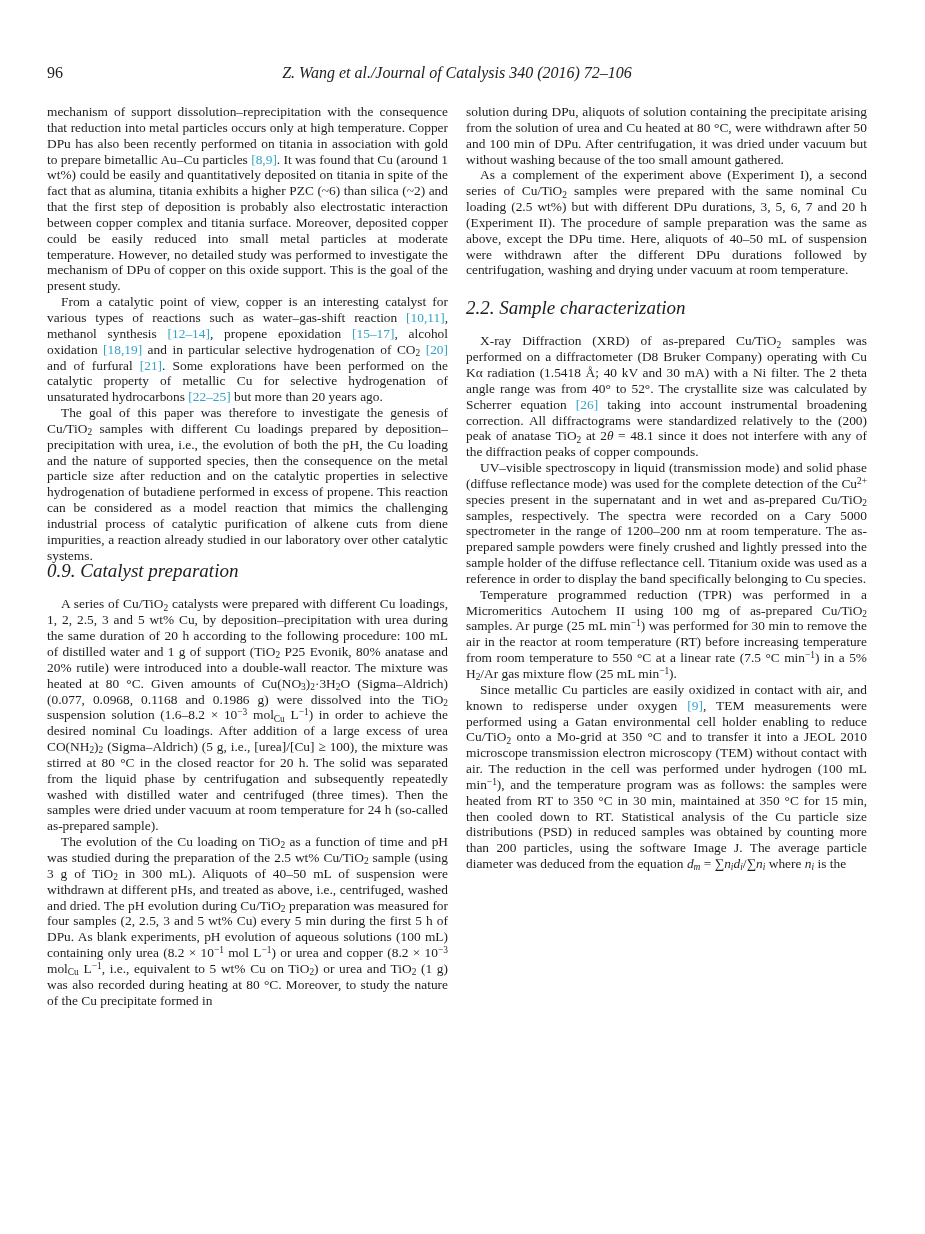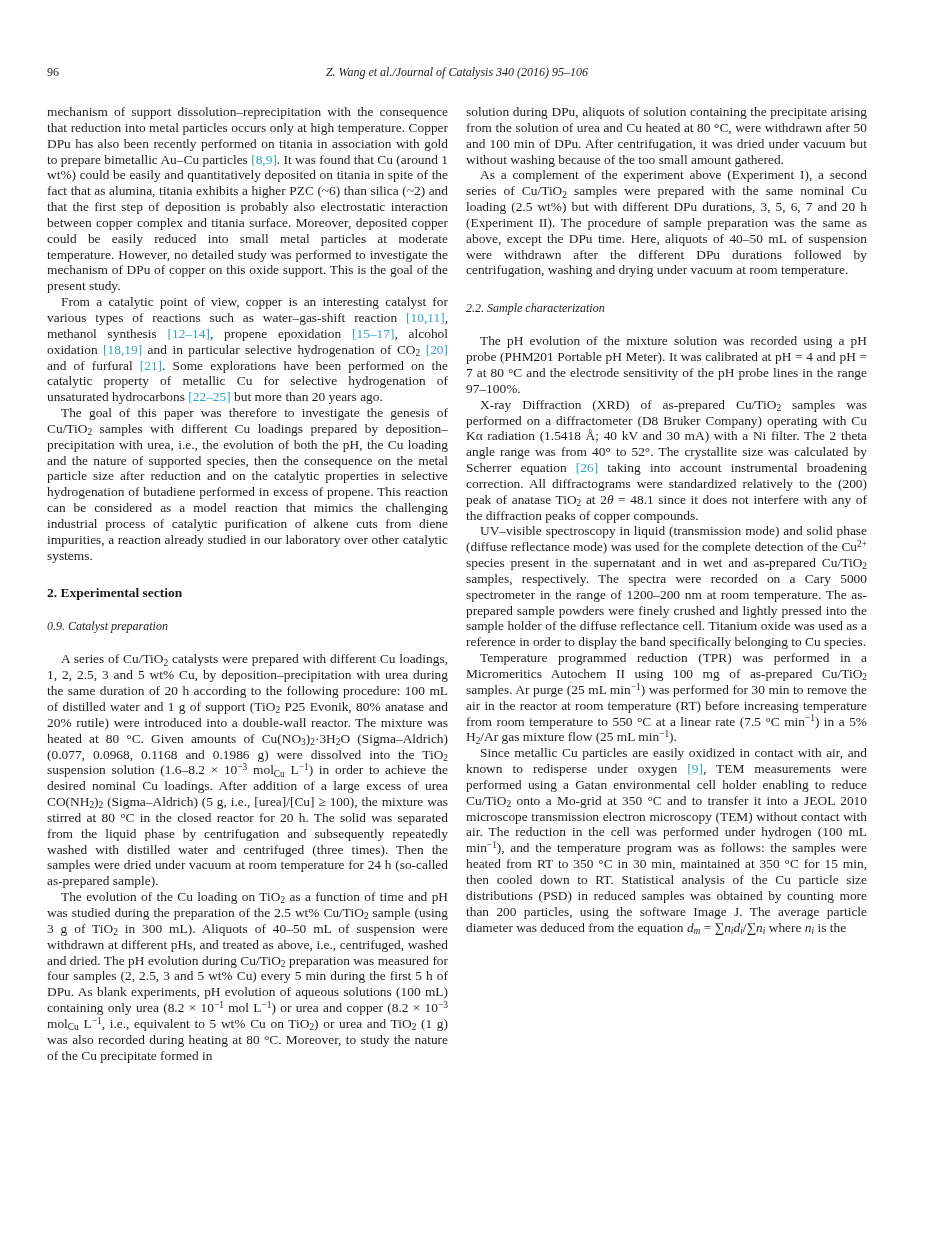--- a/index.html
+++ b/index.html
@@ -10,21 +10,21 @@
     font-family:"Liberation Serif", serif;
     color:#1c1c1e;
     overflow:hidden;
     box-sizing:border-box;
   }
   .header{
     position:relative;
     margin:64px 0 0 47px;
     width:820px;
     height:17px;
-    font-size:12px;
+    font-size:16px;
     line-height:17px;
   }
   .pagenum{
     position:absolute;left:0;top:0;
     font-style:normal;
   }
   .runhead{
     display:block;
     text-align:center;
     font-style:italic;
@@ -45,55 +45,53 @@
   .col p{margin:0;padding:0;}
   .col p.indent{text-indent:14px;}
   h2.sec-heading{
     font-size:13.5px;
     font-weight:bold;
     margin:22px 0 17px 0;
     text-align:left;
     line-height:16px;
   }
   h3.subsec-heading{
-    font-size:12px;
+    font-size:19px;
     font-weight:normal;
     font-style:italic;
     margin:0 0 17px 0;
     text-align:left;
     line-height:16px;
   }
   h3.subsec-heading.spaced{margin-top:22px;}
   .cite{color:var(--cite,#33a2c9);cursor:pointer;}
   sub,sup{font-size:70%;line-height:0;}
   sup{vertical-align:baseline;position:relative;top:-0.45em;}
   sub{vertical-align:baseline;position:relative;top:0.25em;}
 </style>
 </head>
 <body>
 
 <div id="page" style="background: rgb(255, 255, 255); color: rgb(28, 28, 30);">
   <div class="header">
     <span class="pagenum">96</span>
-    <span class="runhead">Z. Wang et al./Journal of Catalysis 340 (2016) 95–106</span>
+    <span class="runhead">Z. Wang et al./Journal of Catalysis 340 (2016) 72–106</span>
   </div>
   <div class="columns">
     <div class="col">
         <p class="">mechanism of support dissolution–reprecipitation with the consequence that reduction into metal particles occurs only at high temperature. Copper DPu has also been recently performed on titania in association with gold to prepare bimetallic Au–Cu particles <span class="cite">[8,9]</span>. It was found that Cu (around 1 wt%) could be easily and quantitatively deposited on titania in spite of the fact that as alumina, titania exhibits a higher PZC (~6) than silica (~2) and that the first step of deposition is probably also electrostatic interaction between copper complex and titania surface. Moreover, deposited copper could be easily reduced into small metal particles at moderate temperature. However, no detailed study was performed to investigate the mechanism of DPu of copper on this oxide support. This is the goal of the present study.</p>
         <p class="indent">From a catalytic point of view, copper is an interesting catalyst for various types of reactions such as water–gas-shift reaction <span class="cite">[10,11]</span>, methanol synthesis <span class="cite">[12–14]</span>, propene epoxidation <span class="cite">[15–17]</span>, alcohol oxidation <span class="cite">[18,19]</span> and in particular selective hydrogenation of CO<sub>2</sub> <span class="cite">[20]</span> and of furfural <span class="cite">[21]</span>. Some explorations have been performed on the catalytic property of metallic Cu for selective hydrogenation of unsaturated hydrocarbons <span class="cite">[22–25]</span> but more than 20 years ago.</p>
         <p class="indent">The goal of this paper was therefore to investigate the genesis of Cu/TiO<sub>2</sub> samples with different Cu loadings prepared by deposition–precipitation with urea, i.e., the evolution of both the pH, the Cu loading and the nature of supported species, then the consequence on the metal particle size after reduction and on the catalytic properties in selective hydrogenation of butadiene performed in excess of propene. This reaction can be considered as a model reaction that mimics the challenging industrial process of catalytic purification of alkene cuts from diene impurities, a reaction already studied in our laboratory over other catalytic systems.</p>
-        <h2 class="sec-heading">2. Experimental section</h2>
         <h3 class="subsec-heading">0.9. Catalyst preparation</h3>
         <p class="indent">A series of Cu/TiO<sub>2</sub> catalysts were prepared with different Cu loadings, 1, 2, 2.5, 3 and 5 wt% Cu, by deposition–precipitation with urea during the same duration of 20 h according to the following procedure: 100 mL of distilled water and 1 g of support (TiO<sub>2</sub> P25 Evonik, 80% anatase and 20% rutile) were introduced into a double-wall reactor. The mixture was heated at 80 °C. Given amounts of Cu(NO<sub>3</sub>)<sub>2</sub>·3H<sub>2</sub>O (Sigma–Aldrich) (0.077, 0.0968, 0.1168 and 0.1986 g) were dissolved into the TiO<sub>2</sub> suspension solution (1.6–8.2 × 10<sup>−3</sup> mol<sub>Cu</sub> L<sup>−1</sup>) in order to achieve the desired nominal Cu loadings. After addition of a large excess of urea CO(NH<sub>2</sub>)<sub>2</sub> (Sigma–Aldrich) (5 g, i.e., [urea]/[Cu] ≥ 100), the mixture was stirred at 80 °C in the closed reactor for 20 h. The solid was separated from the liquid phase by centrifugation and subsequently repeatedly washed with distilled water and centrifuged (three times). Then the samples were dried under vacuum at room temperature for 24 h (so-called as-prepared sample).</p>
         <p class="indent">The evolution of the Cu loading on TiO<sub>2</sub> as a function of time and pH was studied during the preparation of the 2.5 wt% Cu/TiO<sub>2</sub> sample (using 3 g of TiO<sub>2</sub> in 300 mL). Aliquots of 40–50 mL of suspension were withdrawn at different pHs, and treated as above, i.e., centrifuged, washed and dried. The pH evolution during Cu/TiO<sub>2</sub> preparation was measured for four samples (2, 2.5, 3 and 5 wt% Cu) every 5 min during the first 5 h of DPu. As blank experiments, pH evolution of aqueous solutions (100 mL) containing only urea (8.2 × 10<sup>−1</sup> mol L<sup>−1</sup>) or urea and copper (8.2 × 10<sup>−3</sup> mol<sub>Cu</sub> L<sup>−1</sup>, i.e., equivalent to 5 wt% Cu on TiO<sub>2</sub>) or urea and TiO<sub>2</sub> (1 g) was also recorded during heating at 80 °C. Moreover, to study the nature of the Cu precipitate formed in</p>
       </div>
     <div class="col">
         <p class="">solution during DPu, aliquots of solution containing the precipitate arising from the solution of urea and Cu heated at 80 °C, were withdrawn after 50 and 100 min of DPu. After centrifugation, it was dried under vacuum but without washing because of the too small amount gathered.</p>
         <p class="indent">As a complement of the experiment above (Experiment I), a second series of Cu/TiO<sub>2</sub> samples were prepared with the same nominal Cu loading (2.5 wt%) but with different DPu durations, 3, 5, 6, 7 and 20 h (Experiment II). The procedure of sample preparation was the same as above, except the DPu time. Here, aliquots of 40–50 mL of suspension were withdrawn after the different DPu durations followed by centrifugation, washing and drying under vacuum at room temperature.</p>
         <h3 class="subsec-heading spaced">2.2. Sample characterization</h3>
-        <p class="indent">The pH evolution of the mixture solution was recorded using a pH probe (PHM201 Portable pH Meter). It was calibrated at pH = 4 and pH = 7 at 80 °C and the electrode sensitivity of the pH probe lines in the range 97–100%.</p>
         <p class="indent">X-ray Diffraction (XRD) of as-prepared Cu/TiO<sub>2</sub> samples was performed on a diffractometer (D8 Bruker Company) operating with Cu Kα radiation (1.5418 Å; 40 kV and 30 mA) with a Ni filter. The 2 theta angle range was from 40° to 52°. The crystallite size was calculated by Scherrer equation <span class="cite">[26]</span> taking into account instrumental broadening correction. All diffractograms were standardized relatively to the (200) peak of anatase TiO<sub>2</sub> at 2<i>θ</i> = 48.1 since it does not interfere with any of the diffraction peaks of copper compounds.</p>
         <p class="indent">UV–visible spectroscopy in liquid (transmission mode) and solid phase (diffuse reflectance mode) was used for the complete detection of the Cu<sup>2+</sup> species present in the supernatant and in wet and as-prepared Cu/TiO<sub>2</sub> samples, respectively. The spectra were recorded on a Cary 5000 spectrometer in the range of 1200–200 nm at room temperature. The as-prepared sample powders were finely crushed and lightly pressed into the sample holder of the diffuse reflectance cell. Titanium oxide was used as a reference in order to display the band specifically belonging to Cu species.</p>
         <p class="indent">Temperature programmed reduction (TPR) was performed in a Micromeritics Autochem II using 100 mg of as-prepared Cu/TiO<sub>2</sub> samples. Ar purge (25 mL min<sup>−1</sup>) was performed for 30 min to remove the air in the reactor at room temperature (RT) before increasing temperature from room temperature to 550 °C at a linear rate (7.5 °C min<sup>−1</sup>) in a 5% H<sub>2</sub>/Ar gas mixture flow (25 mL min<sup>−1</sup>).</p>
         <p class="indent">Since metallic Cu particles are easily oxidized in contact with air, and known to redisperse under oxygen <span class="cite">[9]</span>, TEM measurements were performed using a Gatan environmental cell holder enabling to reduce Cu/TiO<sub>2</sub> onto a Mo-grid at 350 °C and to transfer it into a JEOL 2010 microscope transmission electron microscopy (TEM) without contact with air. The reduction in the cell was performed under hydrogen (100 mL min<sup>−1</sup>), and the temperature program was as follows: the samples were heated from RT to 350 °C in 30 min, maintained at 350 °C for 15 min, then cooled down to RT. Statistical analysis of the Cu particle size distributions (PSD) in reduced samples was obtained by counting more than 200 particles, using the software Image J. The average particle diameter was deduced from the equation <i>d<sub>m</sub></i> = ∑<i>n<sub>i</sub>d<sub>i</sub></i>/∑<i>n<sub>i</sub></i> where <i>n<sub>i</sub></i> is the</p>
       </div>
   </div>
 </div>
 
 </body></html>

